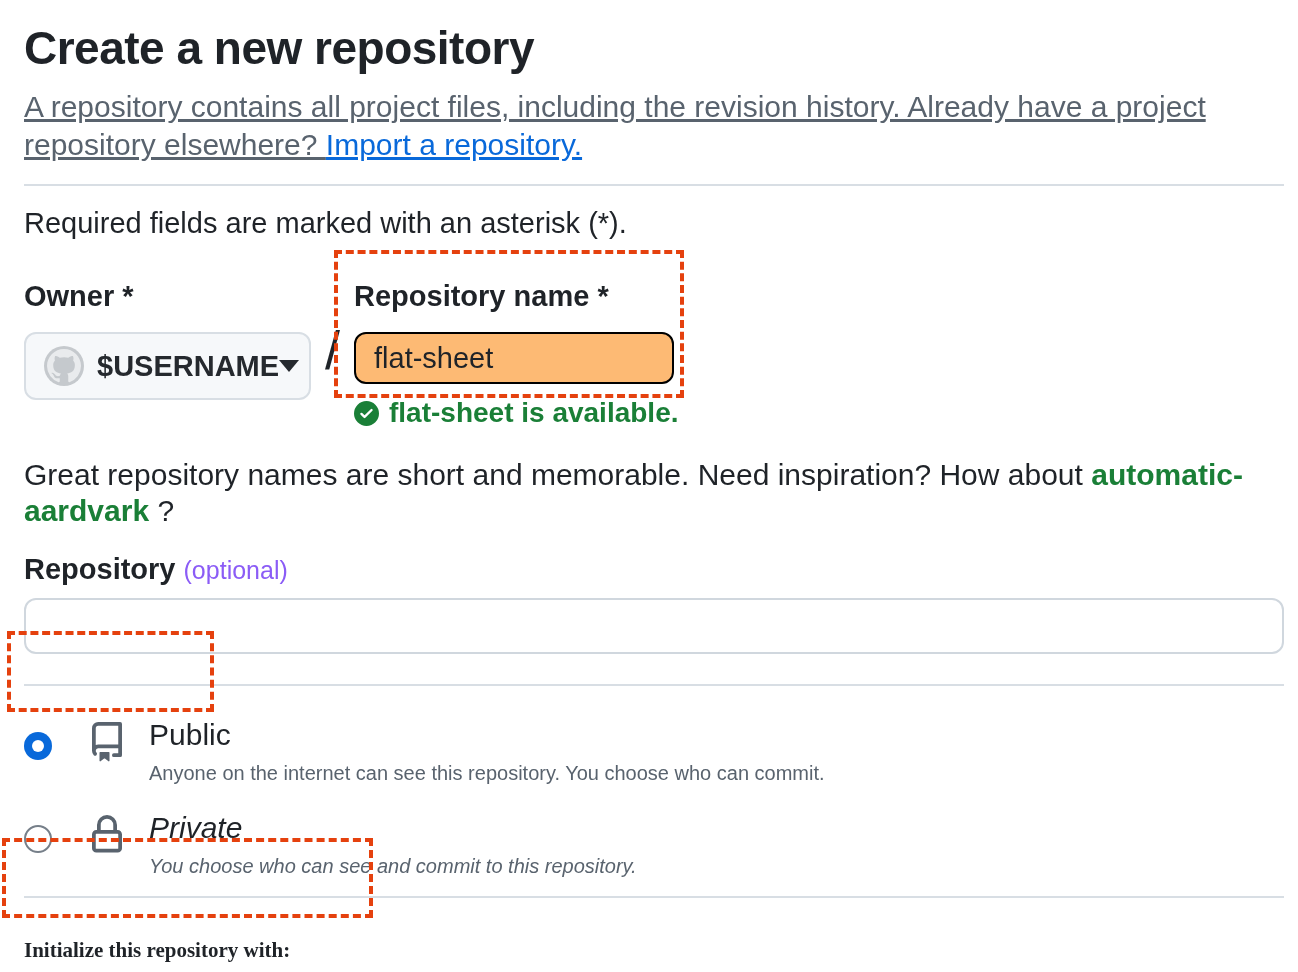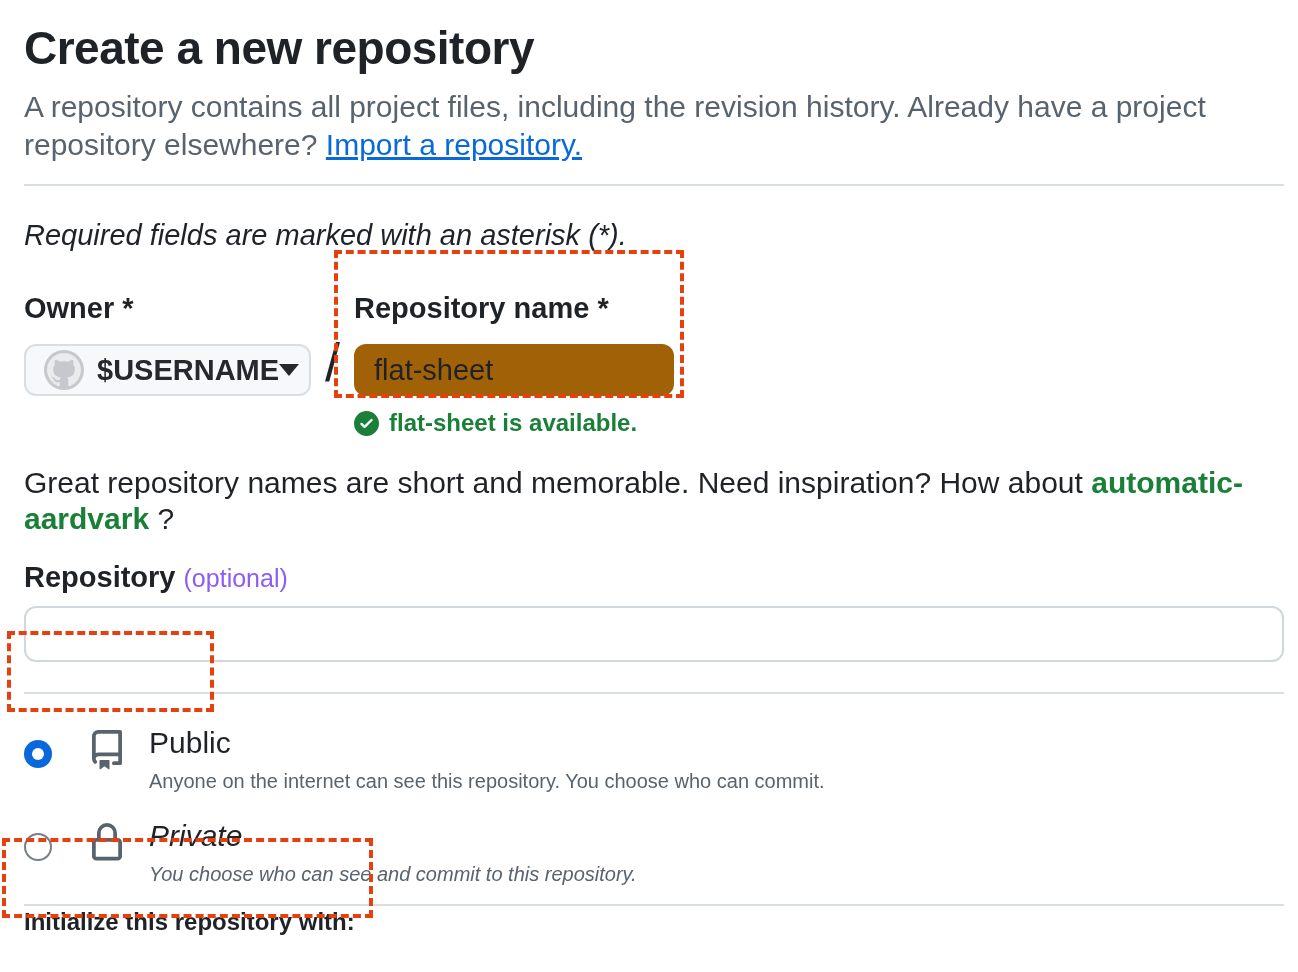--- a/index.html
+++ b/index.html
@@ -19,35 +19,35 @@
     line-height: 1.05;
     color: #1f2328;
     letter-spacing: -0.5px;
   }
 
   .intro {
     margin-top: 16px;
     font-size: 30px;
     line-height: 38px;
     color: #59636e;
+    text-decoration: underline;
   }
   a.link { color: #0969da; text-decoration: underline; cursor: pointer; }
 
   hr.divider {
     border: none;
     border-top: 2px solid #d8dee4;
     width: 100%;
   }
   .hr1 { margin-top: 20px; }
   .hr2 { margin-top: 30px; }
   .hr3 { margin-top: 15px; }
 
   .required-note {
-    margin-top: 32px;
-    font-style: italic;
+    margin-top: 20px;
     font-size: 29px;
     line-height: 34px;
     color: #1f2328;
   }
 
   
   .fields-row {
     margin-top: 42px;
     display: flex;
     align-items: flex-start;
@@ -55,21 +55,21 @@
   .field-label {
     font-size: 29px;
     font-weight: 700;
     line-height: 28px;
     color: #1f2328;
     margin-bottom: 22px;
     white-space: nowrap;
   }
   .owner-button {
     width: 287px;
-    height: 52px;
+    height: 68px;
     background: #f6f8fa;
     border: 2px solid #d8dee4;
     border-radius: 12px;
     display: flex;
     align-items: center;
     padding: 0 18px;
     cursor: pointer;
   }
   .avatar {
     width: 40px; height: 40px;
@@ -98,35 +98,35 @@
   .slash-separator {
     font-size: 54px;
     font-weight: 400;
     line-height: 52px;
     margin: 42px 14px 0 14px;
     color: #1f2328;
   }
   .repo-name-input {
     width: 320px;
     height: 52px;
-    border: 2px solid #a16207;
+    border: 2px solid #000000;
     border-radius: 12px;
     font-family: "Liberation Sans", "DejaVu Sans", sans-serif;
     font-size: 29px;
     color: #1f2328;
     padding: 0 18px;
     outline: none;
-    background: #a16207;
+    background: #fdba74;
   }
   .availability {
     margin-top: 13px;
     display: flex;
     align-items: center;
     color: #1a7f37;
-    font-size: 24px;
+    font-size: 28px;
     font-weight: 700;
   }
   .availability svg { width: 25px; height: 25px; fill: #1a7f37; margin-right: 10px; flex: none; }
 
   .suggestion {
     margin-top: 28px;
     font-size: 30px;
     line-height: 36px;
     color: #1f2328;
   }
@@ -195,24 +195,26 @@
   .vis-desc {
     margin-top: 7px;
     font-size: 20px;
     line-height: 30px;
     color: #59636e;
     text-align: center;
   }
 
   
   .init-heading {
-    font-size: 24px;
+    margin-top: 36px;
+    font-size: 21px;
     font-weight: 700;
     line-height: 32px;
     color: #1f2328;
+    font-family: Liberation Serif, serif;
   }
 
   
   .annotation {
     position: absolute;
     border: 4px dashed #e5410e;
     pointer-events: none;
     z-index: 5;
   }
   .ann-repo-name { left: 334px; top: 250px; width: 350px; height: 148px; }

